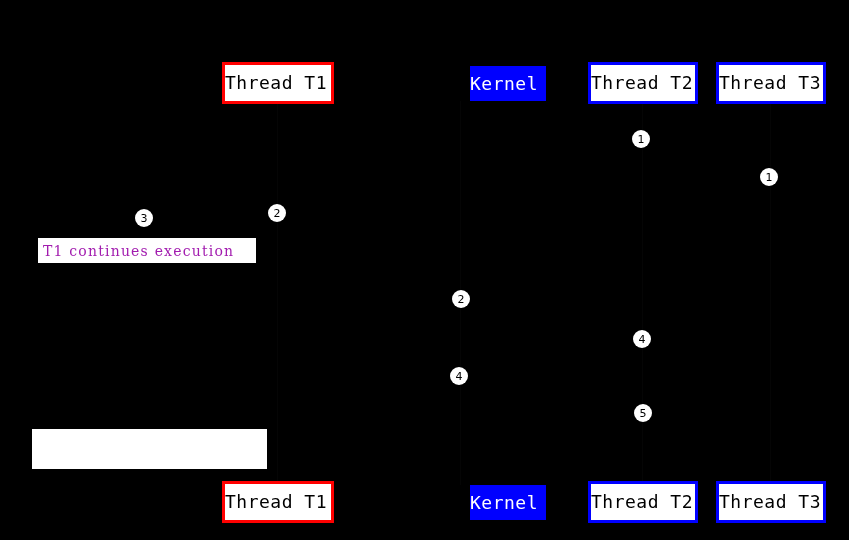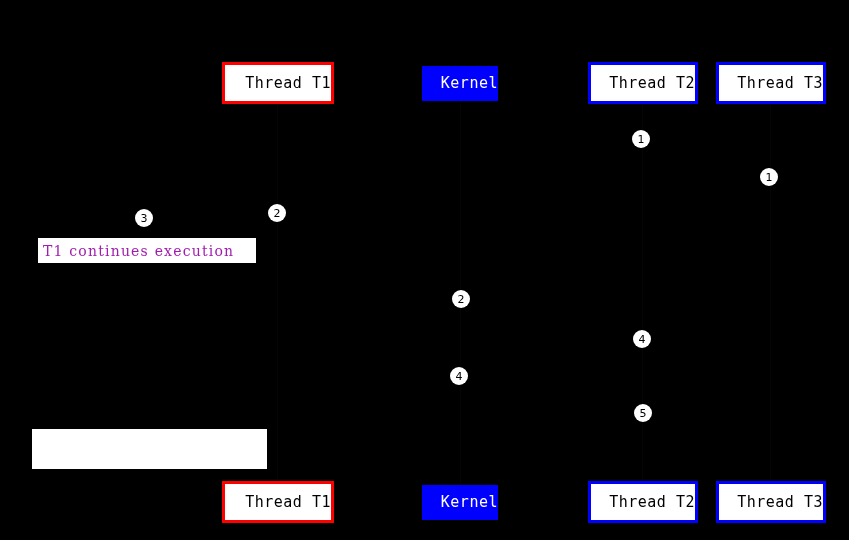--- a/index.html
+++ b/index.html
@@ -16,31 +16,31 @@
     overflow: hidden;
     font-family: "DejaVu Sans Mono", "Liberation Mono", monospace;
   }
 
   
   .lifeline-box {
     position: absolute;
     box-sizing: border-box;
     display: flex;
     align-items: center;
-    justify-content: flex-end;
+    justify-content: flex-start;
     border-style: solid;
     border-width: 3px;
-    font-size: 15px;
+    font-size: 18px;
     letter-spacing: 0.5px;
     white-space: nowrap;
     line-height: 1;
-    padding-left: 44px;
   }
   .lifeline-box.filled {
     border-width: 0;
+    margin-left: 48px;
   }
 
   
   .lifeline {
     position: absolute;
     width: 1px;
     background: #050505;
   }
 
   

